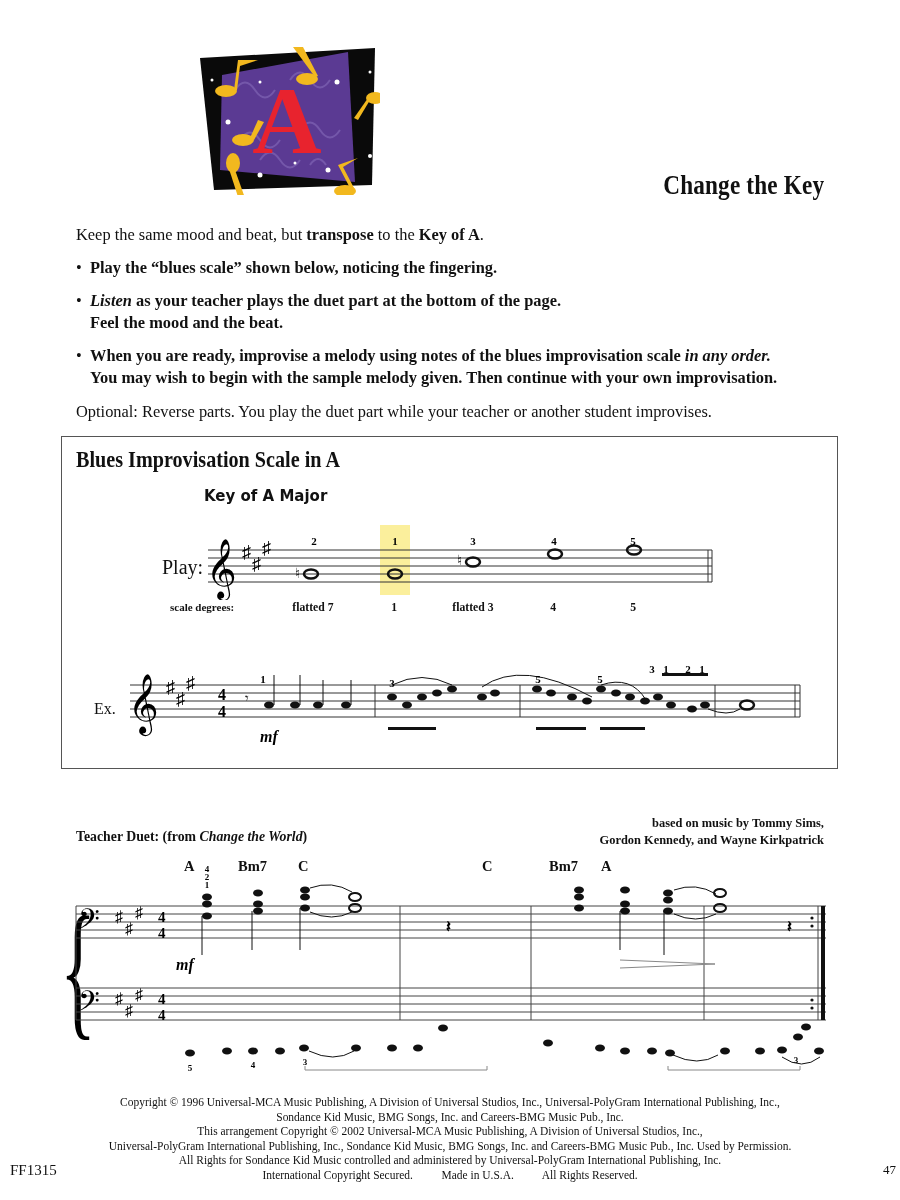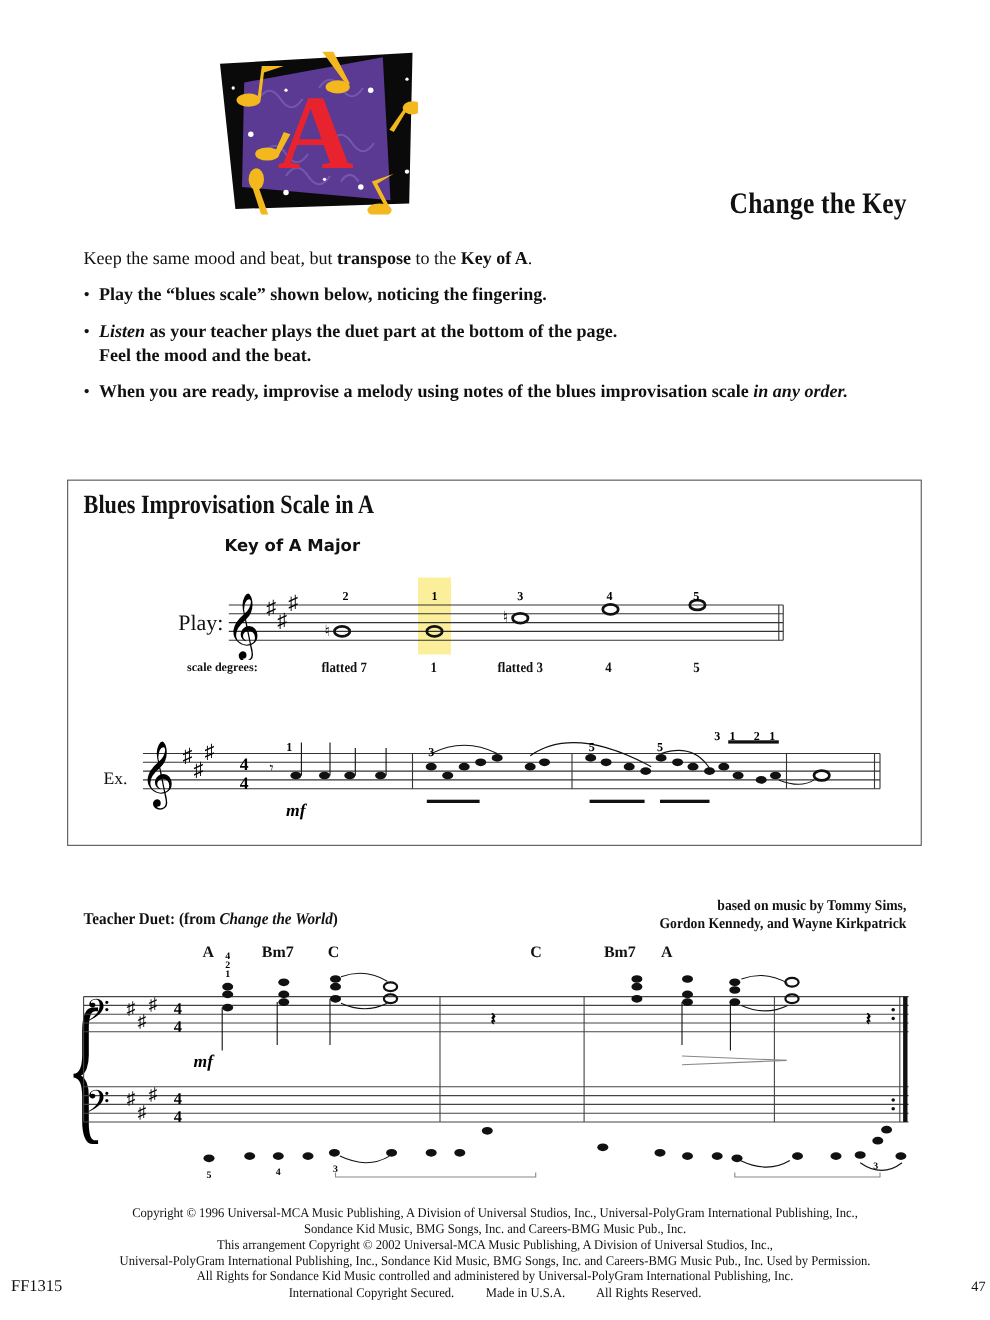--- a/index.html
+++ b/index.html
@@ -96,22 +96,23 @@
   <div class="bullet">
     <span class="dot">•</span>
     <span class="txt">Play the “blues scale” shown below, noticing the fingering.</span>
   </div>
   <div class="bullet">
     <span class="dot">•</span>
     <span class="txt"><i>Listen</i><span> as your teacher plays the duet part at the bottom of the page.</span><br><span>Feel the mood and the beat.</span></span>
   </div>
   <div class="bullet">
     <span class="dot">•</span>
-    <span class="txt"><span>When you are ready, </span><b>improvise</b><span> a melody using notes of the blues improvisation scale </span><i>in any order.</i><br></span>
+    <span class="txt"><span>When you are ready, </span><b>improvise</b><span> a melody using notes of the blues improvisation scale </span><i>in any order.</i><br><span>You may wish to begin with the sample melody given. Then continue with your own improvisation.</span></span>
   </div>
+  <p>Optional: Reverse parts. You play the duet part while your teacher or another student improvises.</p>
 </div>
 
 <div class="abs scale-box"></div>
 <div class="abs box-title">Blues Improvisation Scale in A</div>
 <div class="abs key-label">Key of A Major</div>
 <div class="abs play-label">Play:</div>
 <div class="abs degree-caption">scale degrees:</div>
 
 <svg class="abs" style="left:200px;top:520px" width="520" height="80">
   <rect x="180" y="5" width="30" height="70" fill="#fbef9c"></rect>

